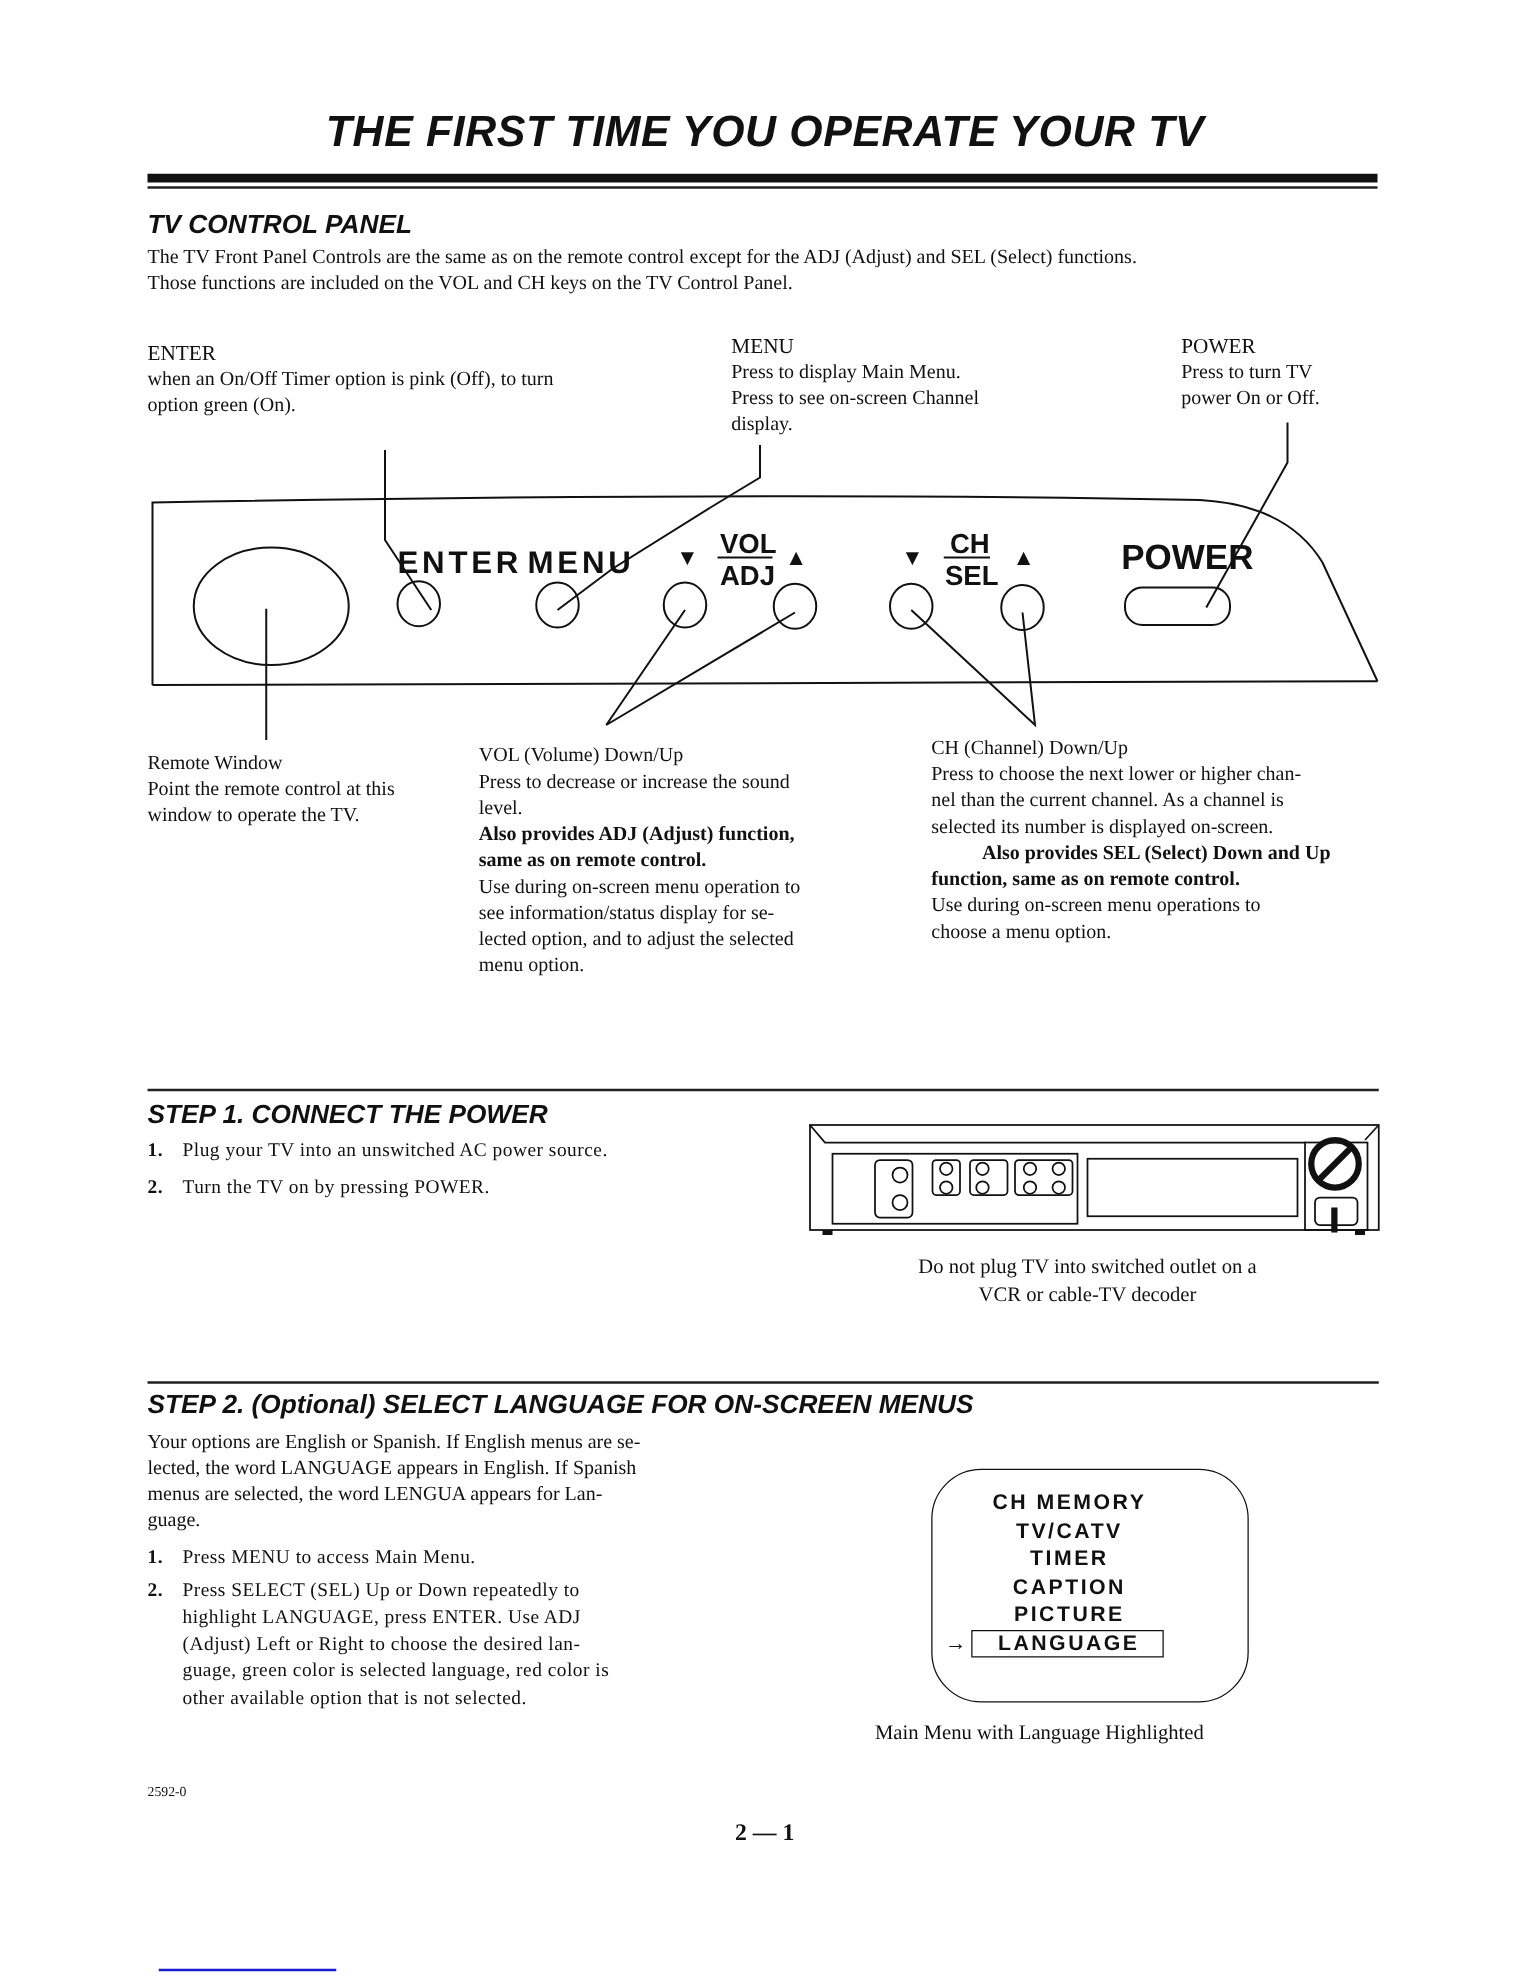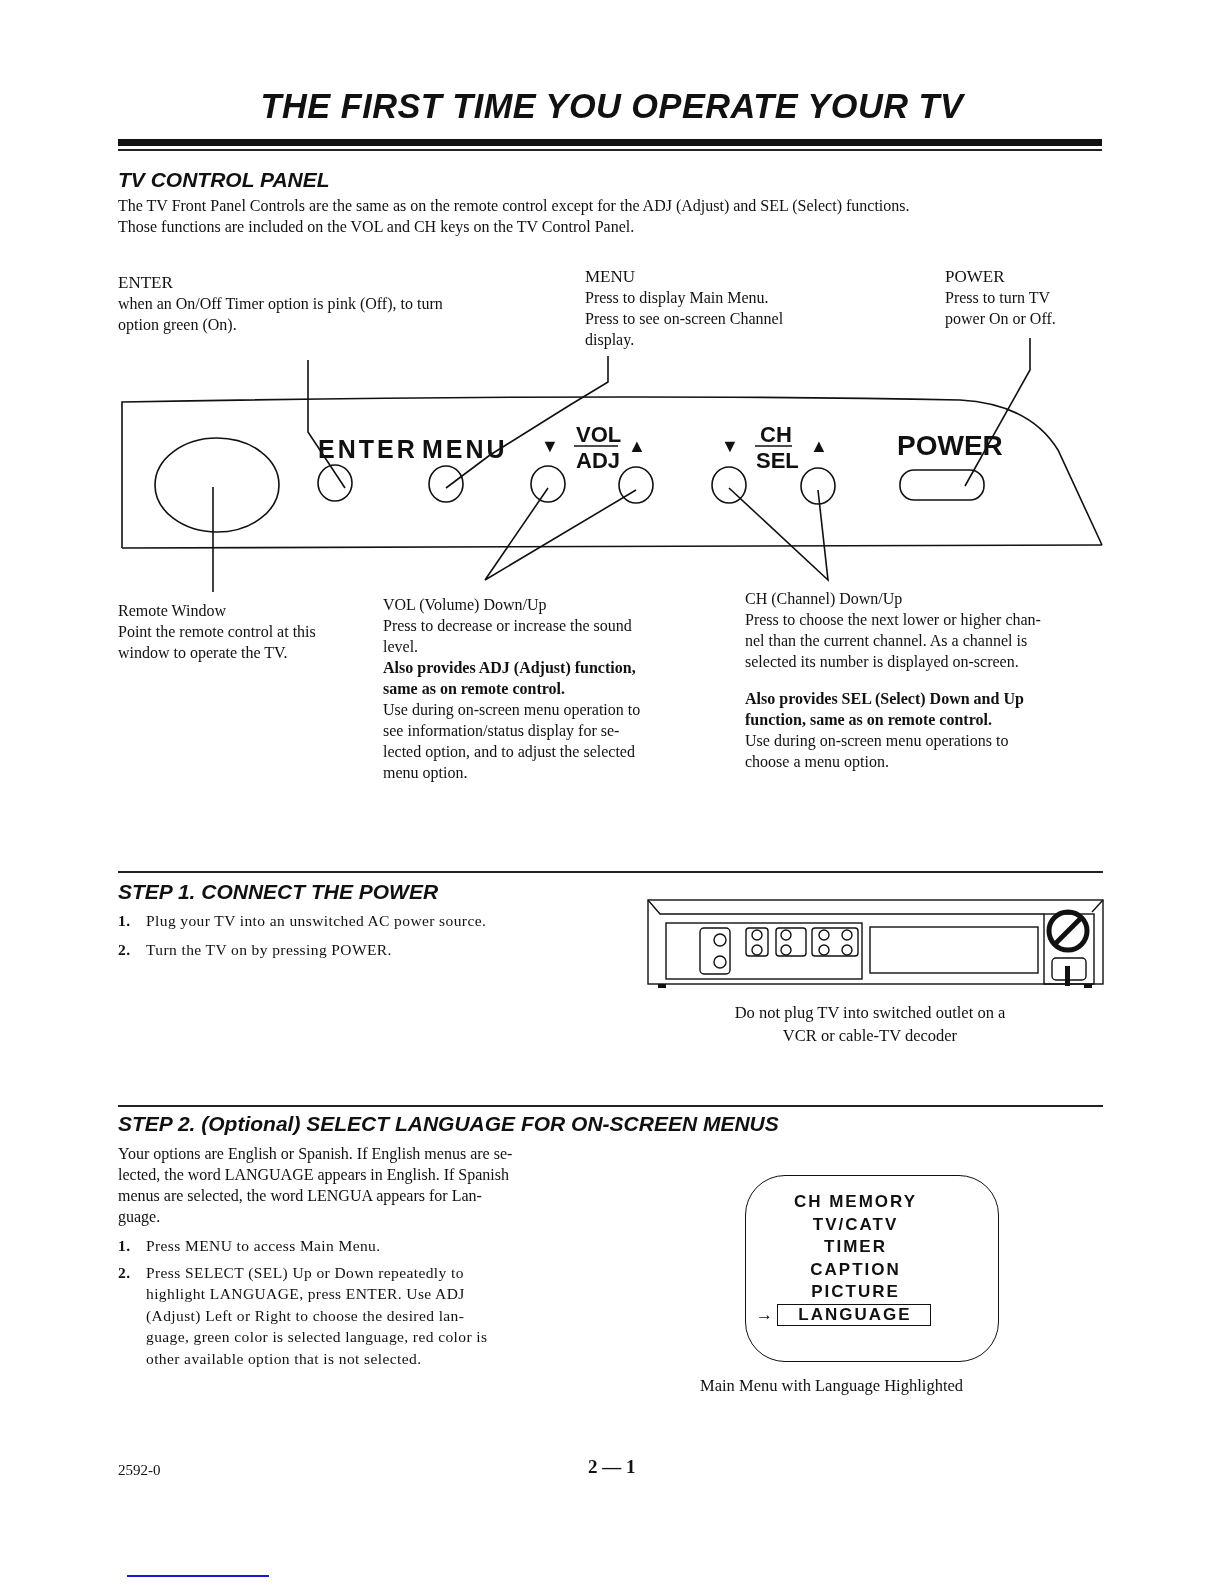--- a/index.html
+++ b/index.html
@@ -108,21 +108,21 @@
   <div>see information/status display for se-</div>
   <div>lected option, and to adjust the selected</div>
   <div>menu option.</div>
 </div>
 
 <div class="abs p" style="left:745px; top:588px; width:360px;">
   <div>CH (Channel) Down/Up</div>
   <div>Press to choose the next lower or higher chan-</div>
   <div>nel than the current channel. As a channel is</div>
   <div>selected its number is displayed on-screen.</div>
-  <div class="b" style="margin-top:16px;">Also provides SEL (Select) Down and Up</div>
+  <div class="b" style="margin-top:0;text-align:center;">Also provides SEL (Select) Down and Up</div>
   <div class="b">function, same as on remote control.</div>
   <div>Use during on-screen menu operations to</div>
   <div>choose a menu option.</div>
 </div>
 
 <div class="abs sec-rule" style="left:118px; top:871px; width:985px;"></div>
 <div class="abs h2" style="left:118px; top:880px;">STEP 1. CONNECT THE POWER</div>
 <ol class="abs steps pt" style="left:118px; top:910px; width:500px; letter-spacing:0.4px;">
   <li>
       <span class="n">1.</span>
@@ -203,15 +203,15 @@
   <div>TIMER</div>
   <div>CAPTION</div>
   <div>PICTURE</div>
   <div style="position:relative; border:1.4px solid #111; width:150px; margin-left:-3px; padding-left:2px; line-height:20px;">
     <span>LANGUAGE</span>
     <span style="position:absolute; left:-22px; top:0; letter-spacing:0;">→</span>
   </div>
 </div>
 <div class="abs" style="left:700px; top:1376px; width:340px; text-align:left; font-size:16.5px;">Main Menu with Language Highlighted</div>
 
-<div class="abs" style="left:118px; top:1462px; font-size:15px;">2592-0</div>
+<div class="abs" style="left:118px; top:1428px; font-size:11px;">2592-0</div>
 <div class="abs" style="left:588px; top:1456px; font-size:19px; font-weight:bold;">2 — 1</div>
 <div class="abs" style="left:127px; top:1575px; width:142px; height:2px; background:#1a1ad0;"></div>
 
 </body></html>

